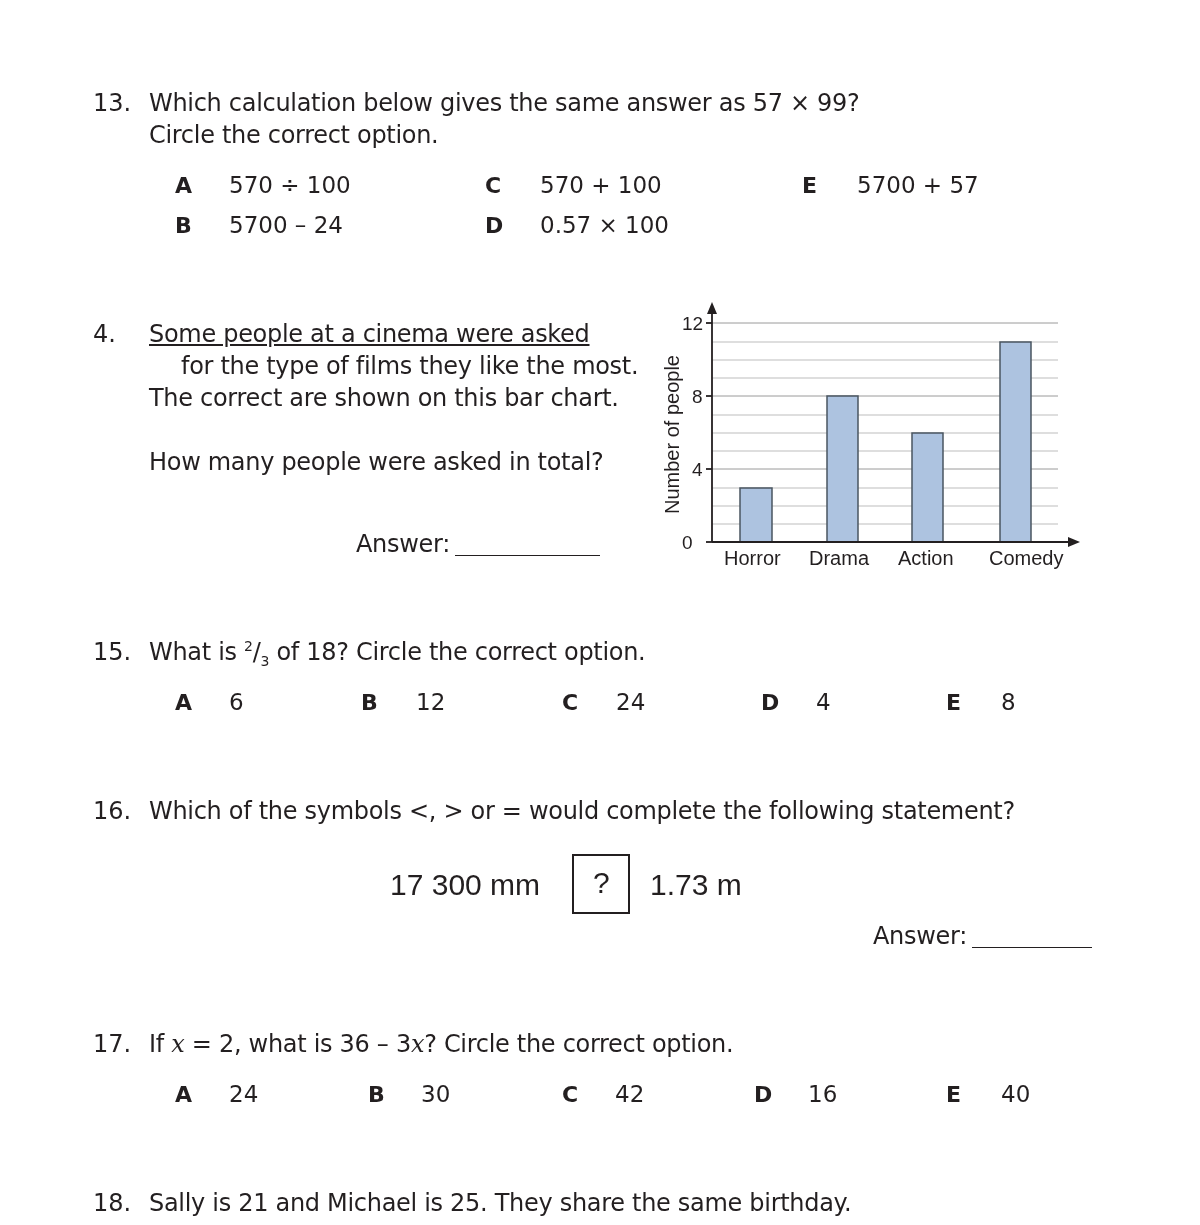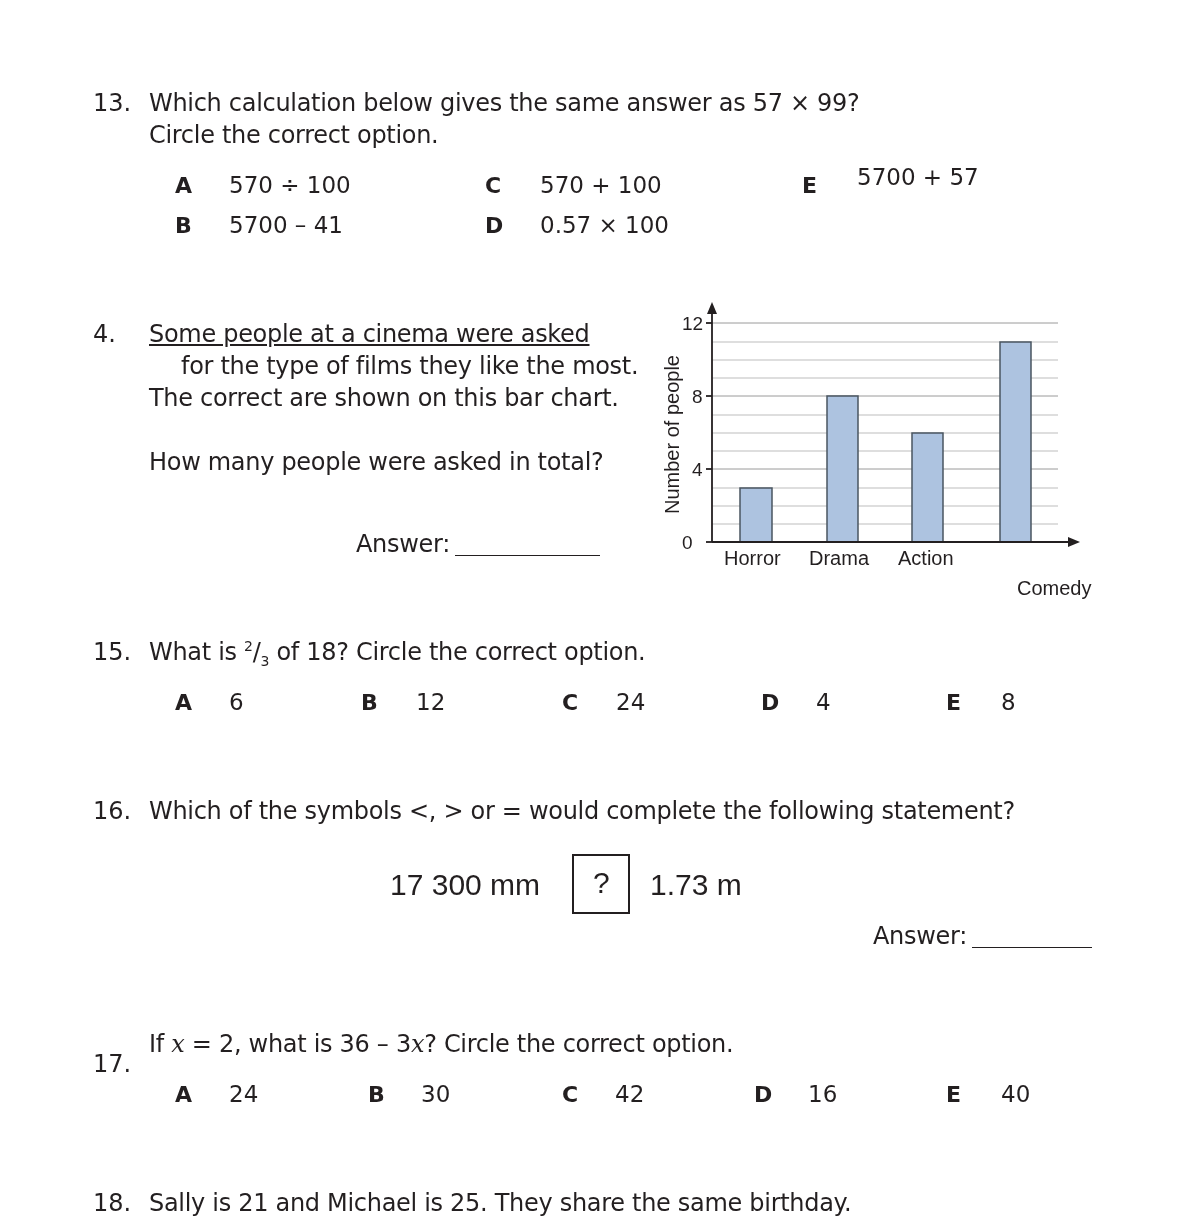--- a/index.html
+++ b/index.html
@@ -20,27 +20,27 @@
 <body>
 
 <div>
   <span class="abs qnum" style="left:93px;top:89px;">13.</span>
   <span class="abs q" style="left:149px;top:89px;">Which calculation below gives the same answer as 57 × 99?</span>
   <span class="abs q" style="left:149px;top:121px;">Circle the correct option.</span>
 
   <span class="abs letter" style="left:175px;top:173px;">A</span>
   <span class="abs val" style="left:229px;top:172px;">570 ÷ 100</span>
   <span class="abs letter" style="left:175px;top:213px;">B</span>
-  <span class="abs val" style="left:229px;top:212px;">5700 – 41</span>
+  <span class="abs val" style="left:229px;top:212px;">5700 – 24</span>
   <span class="abs letter" style="left:485px;top:173px;">C</span>
   <span class="abs val" style="left:540px;top:172px;">570 + 100</span>
   <span class="abs letter" style="left:485px;top:213px;">D</span>
   <span class="abs val" style="left:540px;top:212px;">0.57 × 100</span>
   <span class="abs letter" style="left:802px;top:173px;">E</span>
-  <span class="abs val" style="left:857px;top:164px;">5700 + 57</span>
+  <span class="abs val" style="left:857px;top:172px;">5700 + 57</span>
 </div>
 
 <div>
   <span class="abs qnum" style="left:93px;top:320px;">4.</span>
   <span class="abs q" style="left:149px;top:320px;text-decoration:underline;">Some people at a cinema were asked</span>
   <span class="abs q" style="left:149px;top:352px;margin-left:32px;">for the type of films they like the most.</span>
   <span class="abs q" style="left:149px;top:384px;">The correct are shown on this bar chart.</span>
   <span class="abs q" style="left:149px;top:448px;">How many people were asked in total?</span>
   <span class="abs q" style="left:356px;top:530px;">Answer:</span>
   <span class="abs blank" style="left:455px;top:530px;width:145px;height:25px;"></span>
@@ -81,21 +81,21 @@
   <span class="abs sans" style="left:682px;top:532px;font-size:19px;">0</span>
   <span class="abs sans" style="left:692px;top:459px;font-size:19px;">4</span>
   <span class="abs sans" style="left:692px;top:386px;font-size:19px;">8</span>
   <span class="abs sans" style="left:682px;top:313px;font-size:19px;">12</span>
 
   <span class="abs sans" style="left:572px;top:423px;font-size:20px;transform:rotate(-90deg);transform-origin:center;width:200px;text-align:center;">Number of people</span>
 
   <span class="abs sans" style="left:724px;top:547px;font-size:20px;">Horror</span>
   <span class="abs sans" style="left:809px;top:547px;font-size:20px;text-align:center;">Drama</span>
   <span class="abs sans" style="left:898px;top:547px;font-size:20px;">Action</span>
-  <span class="abs sans" style="left:1017px;top:547px;font-size:20px;margin-top:30px;">Comedy</span>
+  <span class="abs sans" style="left:989px;top:547px;font-size:20px;">Comedy</span>
 </div>
 
 <div>
   <span class="abs qnum" style="left:93px;top:638px;">15.</span>
   <span class="abs q" style="left:149px;top:638px;"><span>What is </span><sup>2</sup>/<sub>3</sub><span> of 18?  Circle the correct option.</span></span>
 
   <span class="abs letter" style="left:175px;top:690px;">A</span>
   <span class="abs val" style="left:229px;top:689px;">6</span>
   <span class="abs letter" style="left:361px;top:690px;">B</span>
   <span class="abs val" style="left:416px;top:689px;">12</span>
@@ -114,21 +114,21 @@
   <span class="abs sans" style="left:390px;top:868px;font-size:30px;">17 300 mm</span>
   <div class="qbox" style="left:572px;top:854px;width:58px;height:60px;"></div>
   <span class="abs sans" style="left:593px;top:866px;font-size:30px;">?</span>
   <span class="abs sans" style="left:650px;top:868px;font-size:30px;">1.73 m</span>
 
   <span class="abs q" style="left:873px;top:922px;">Answer:</span>
   <span class="abs blank" style="left:972px;top:922px;width:120px;height:25px;"></span>
 </div>
 
 <div>
-  <span class="abs qnum" style="left:93px;top:1030px;margin-top:20px;">17.</span>
+  <span class="abs qnum" style="left:93px;top:1030px;">17.</span>
   <span class="abs q" style="left:149px;top:1030px;"><span>If </span><i>x</i><span> = 2, what is 36 – 3</span><i>x</i><span>?  Circle the correct option.</span></span>
 
   <span class="abs letter" style="left:175px;top:1082px;">A</span>
   <span class="abs val" style="left:229px;top:1081px;">24</span>
   <span class="abs letter" style="left:368px;top:1082px;">B</span>
   <span class="abs val" style="left:421px;top:1081px;">30</span>
   <span class="abs letter" style="left:562px;top:1082px;">C</span>
   <span class="abs val" style="left:615px;top:1081px;">42</span>
   <span class="abs letter" style="left:754px;top:1082px;">D</span>
   <span class="abs val" style="left:808px;top:1081px;">16</span>

